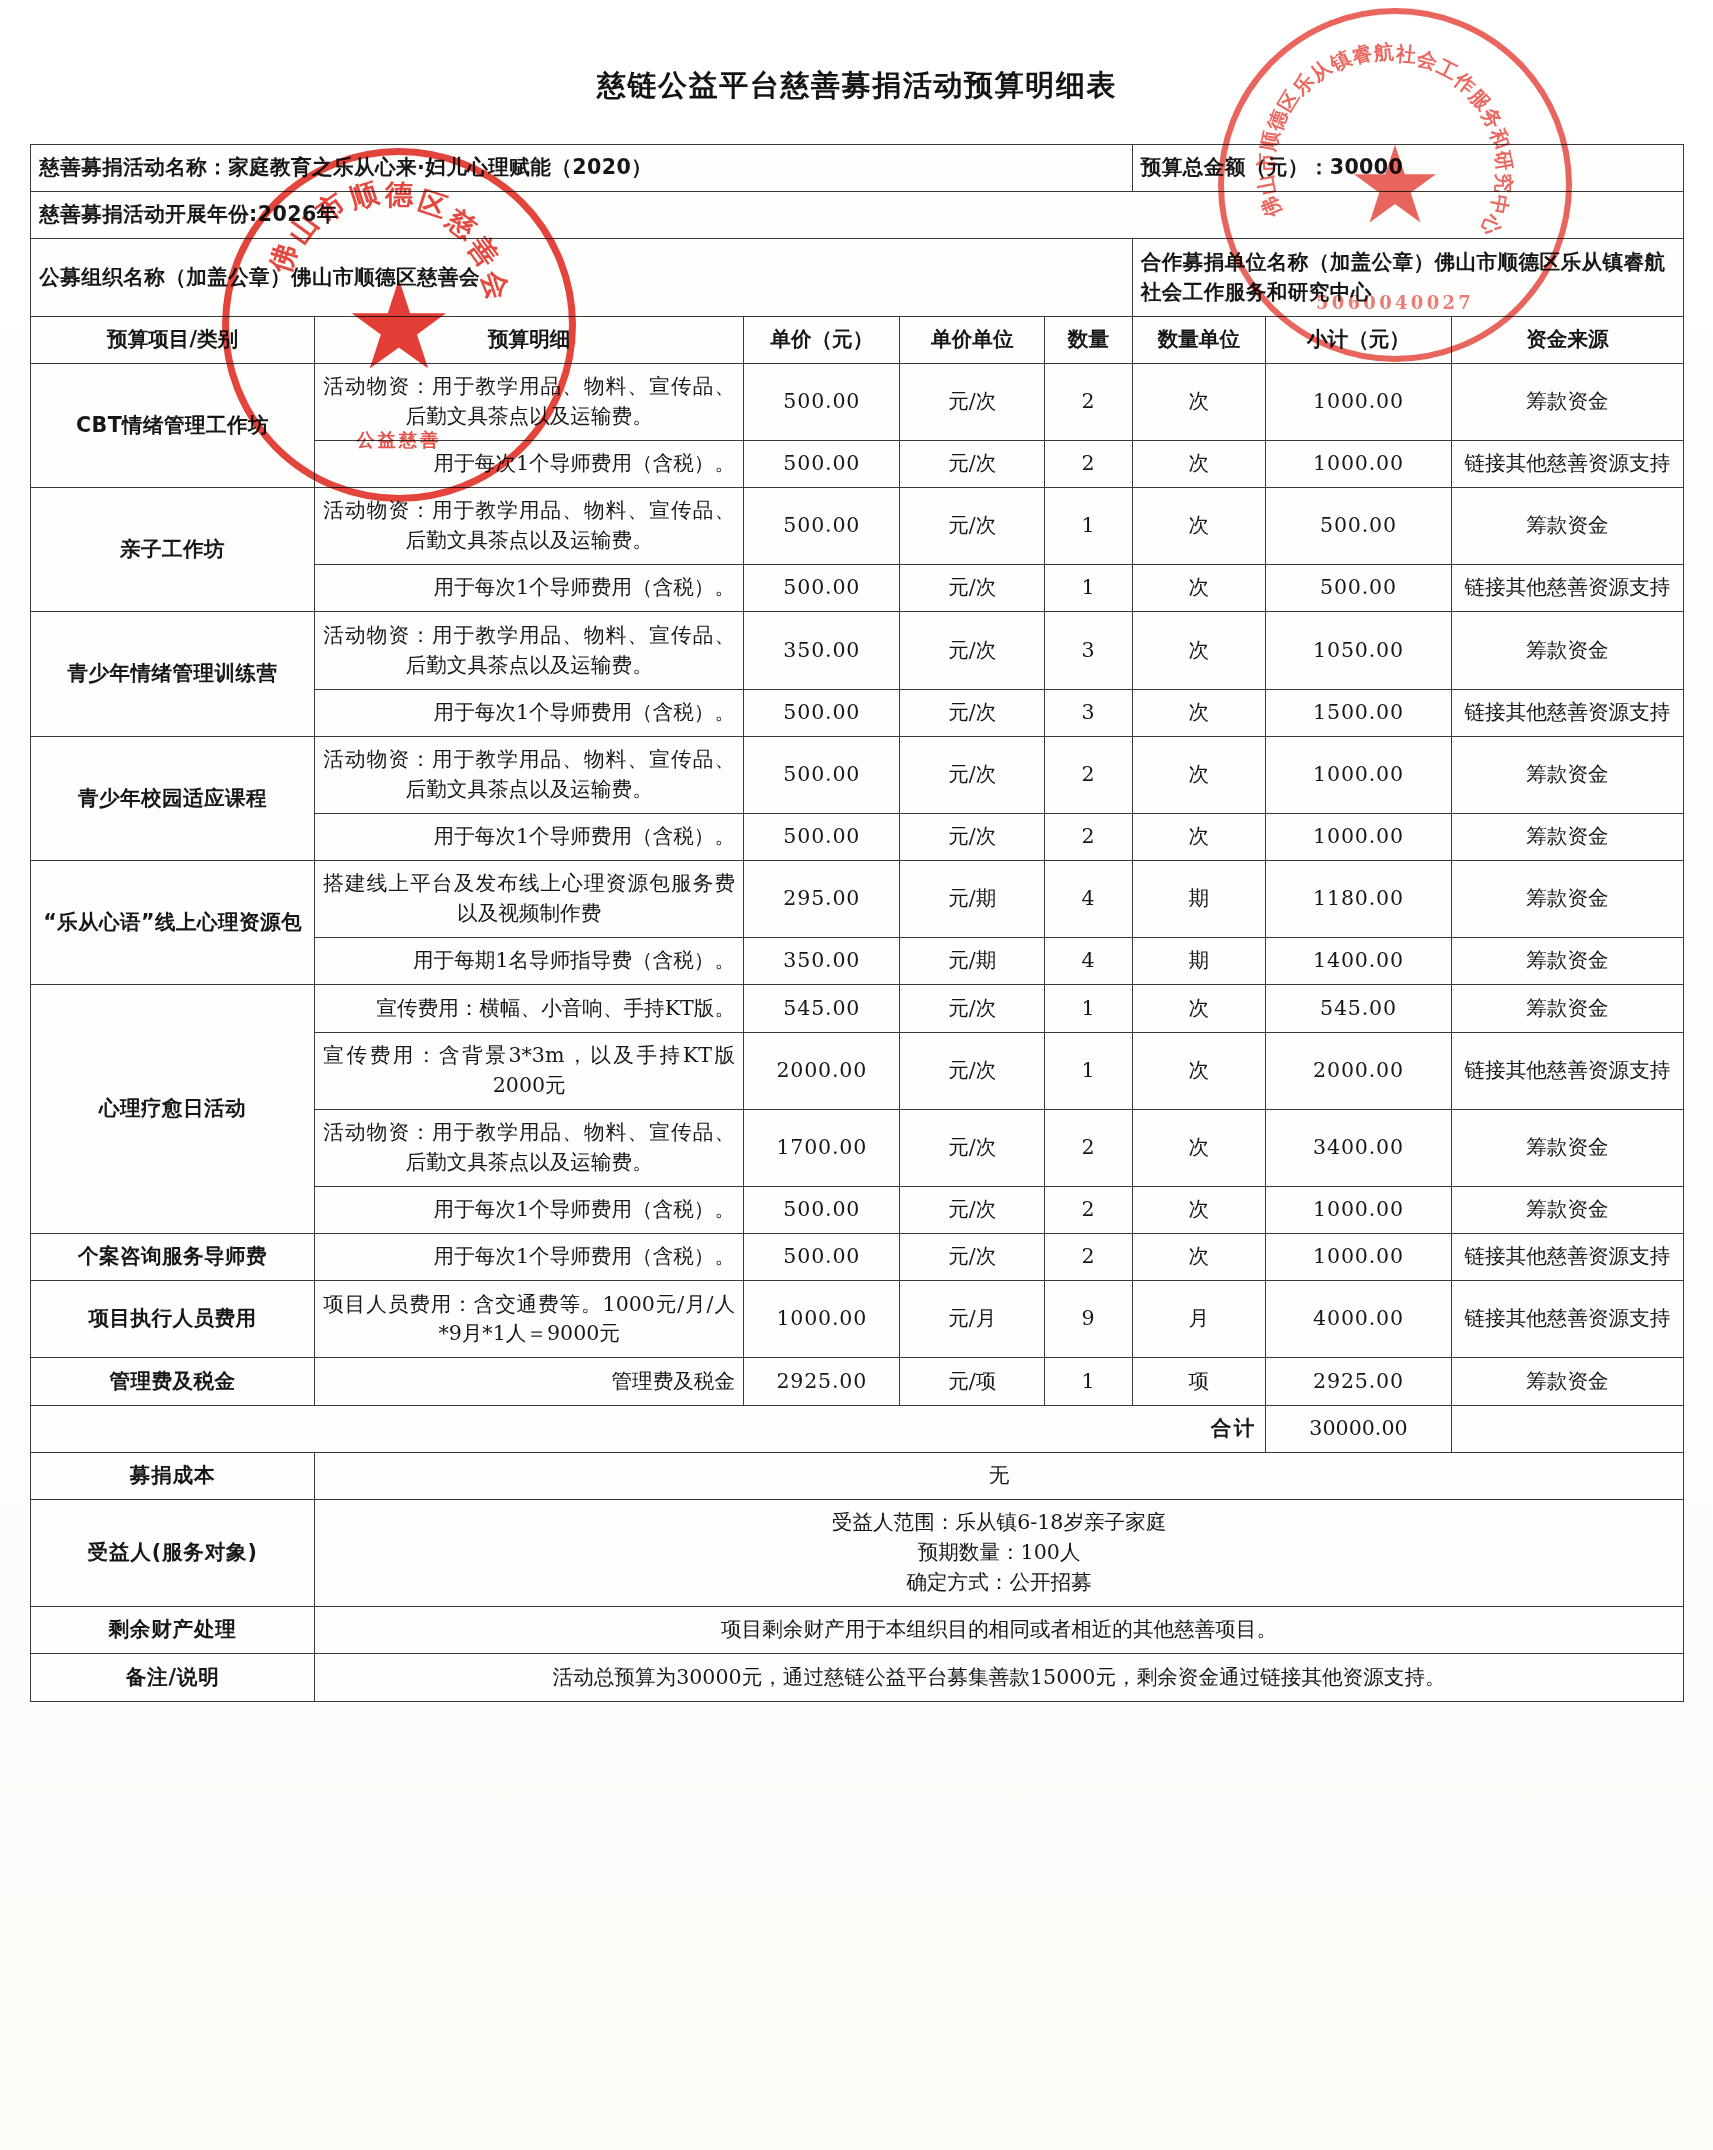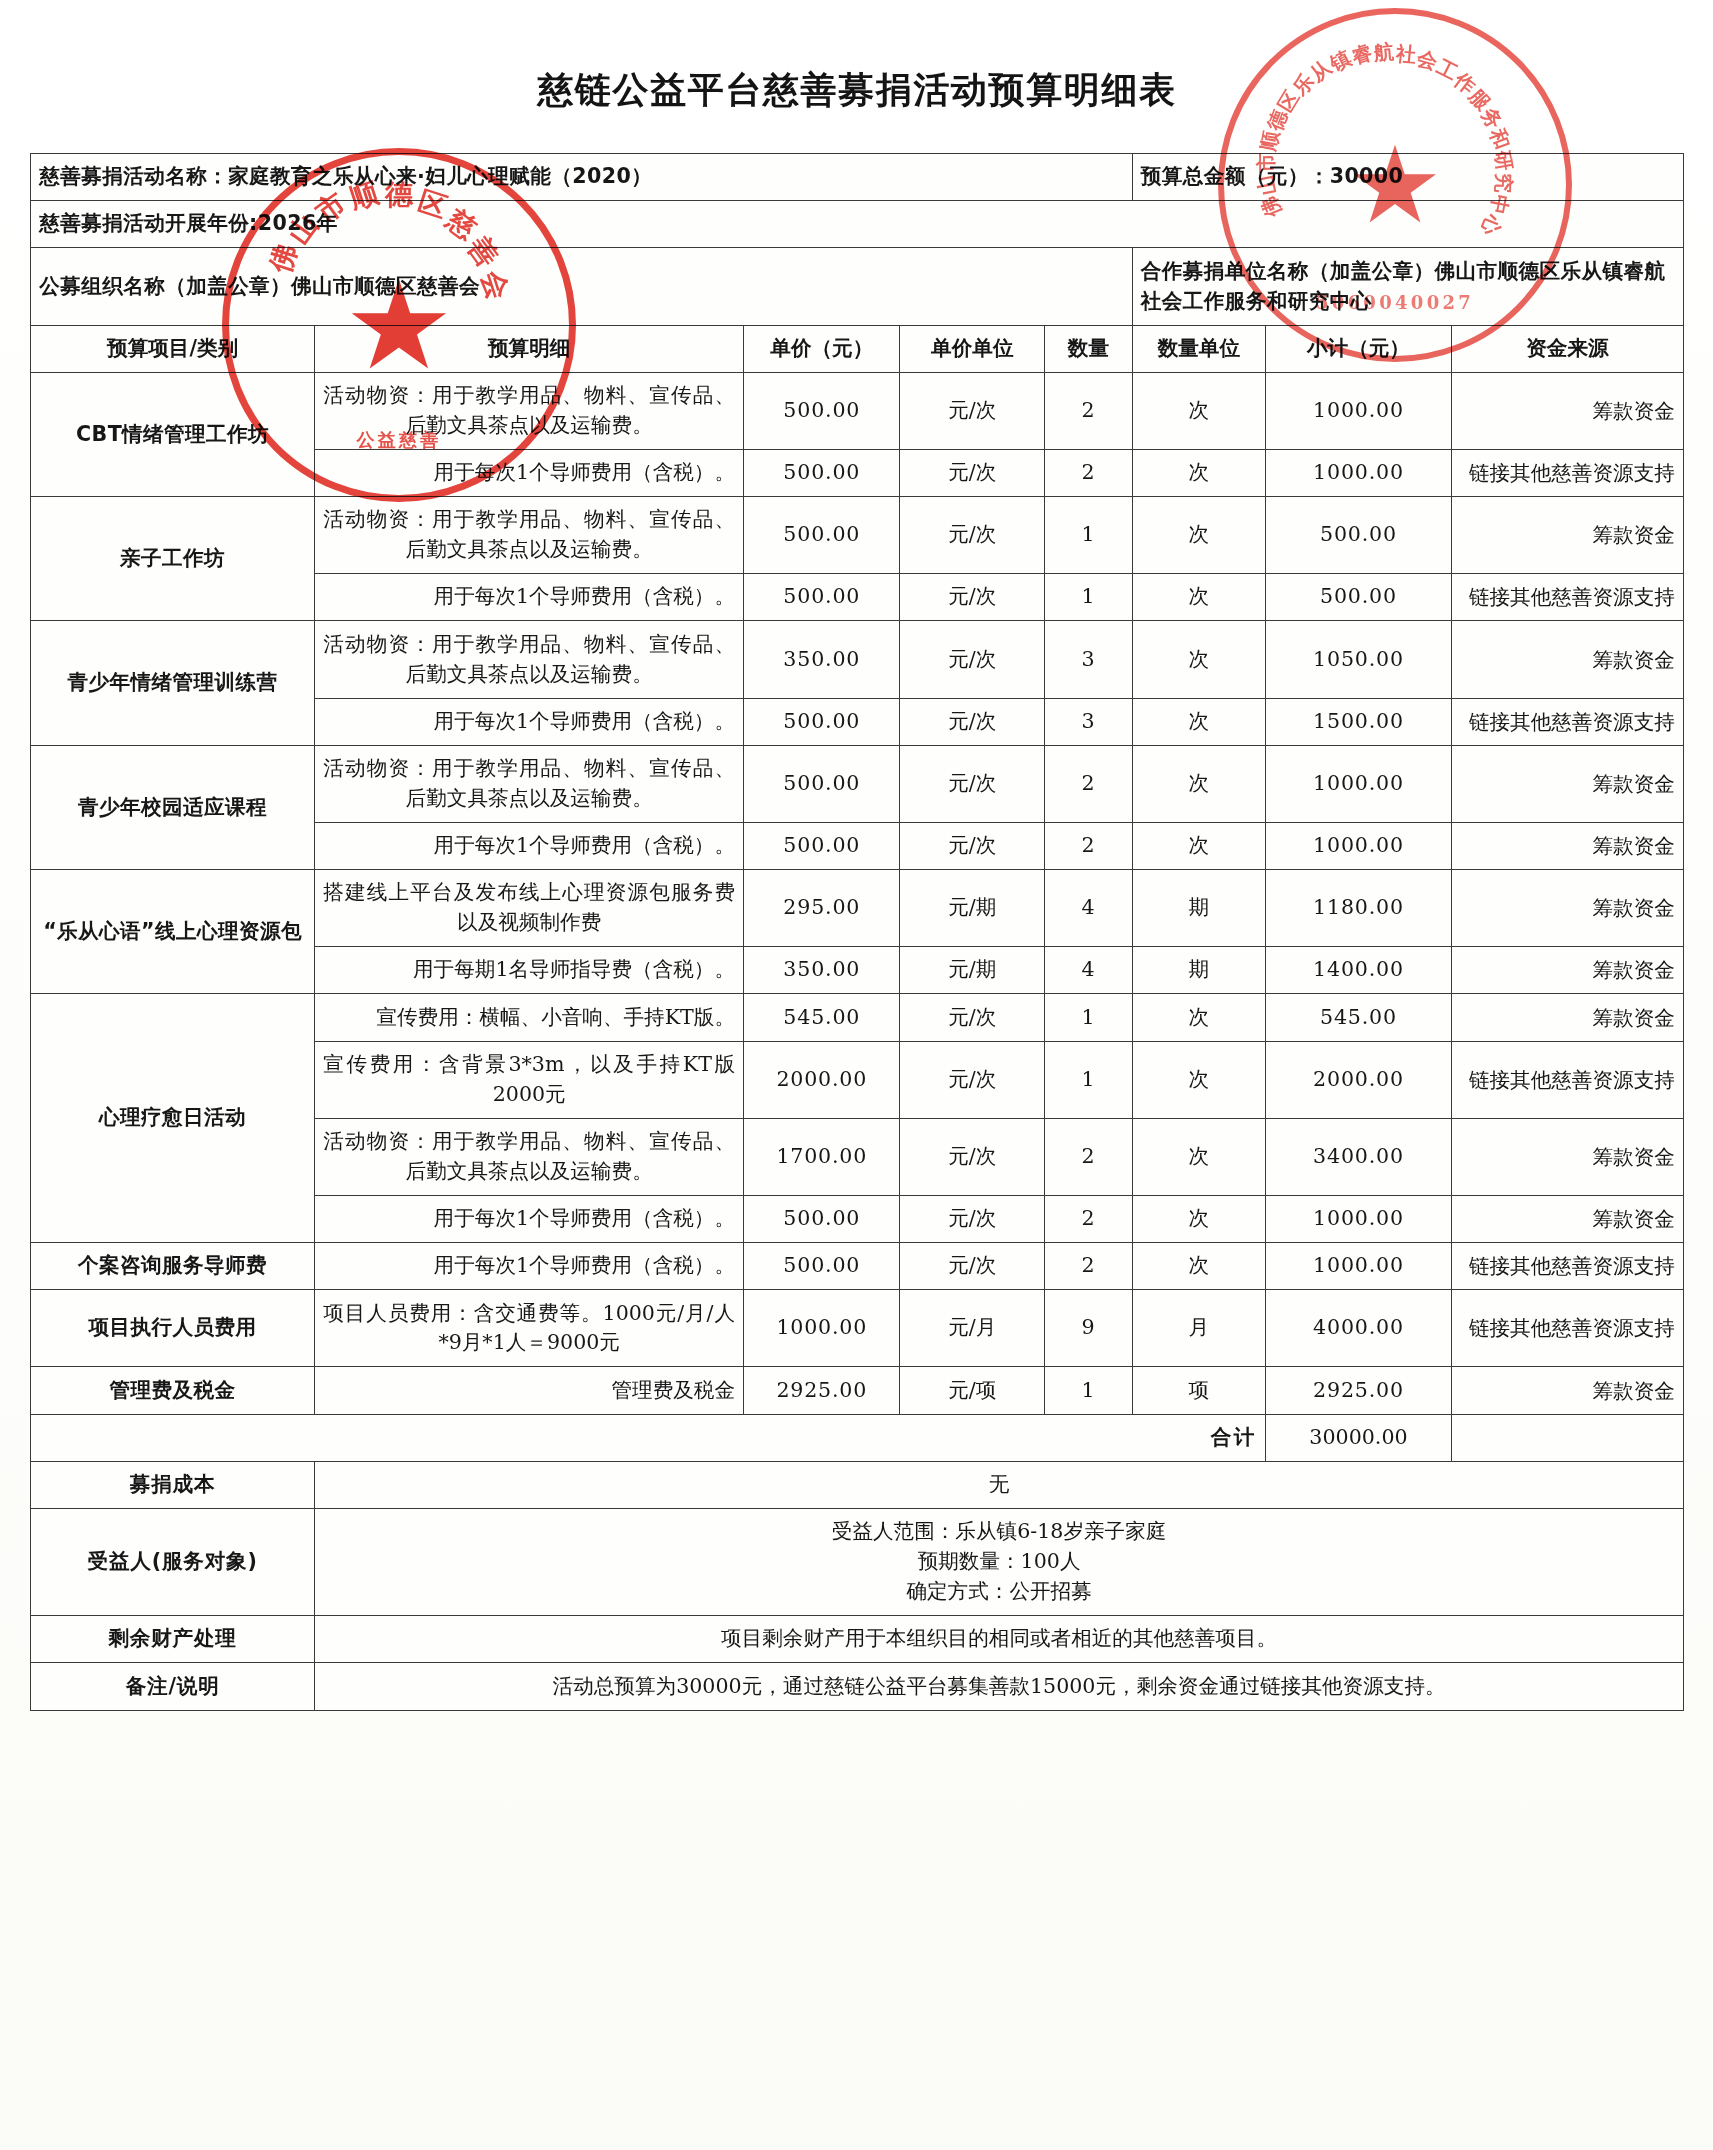--- a/index.html
+++ b/index.html
@@ -15,21 +15,21 @@
   
   .scan-tint{
     position:absolute; inset:0;
     background:linear-gradient(180deg,#ffffff 0%,#fdfdfb 60%,#fbfbf8 100%);
     pointer-events:none; z-index:0;
   }
   .page{position:relative; z-index:2; padding:0 30px;}
 
   .doc-title{
     text-align:center;
-    font-size:36px;
+    font-size:29px;
     font-weight:bold;
     letter-spacing:1.6px;
     padding:66px 0 38px 0;
     color:#141414;
     font-family:"DejaVu Sans","Liberation Sans",sans-serif;
   }
 
   table.budget{
     width:1654px;
     border-collapse:collapse;
@@ -88,23 +88,23 @@
     font-family:"DejaVu Serif","Liberation Serif",serif;
   }
   td.sub{
     text-align:center;
     font-size:20.6px;
     font-family:"DejaVu Serif","Liberation Serif",serif;
     background:#fbfbf3;
     letter-spacing:0.8px;
   }
   td.src{
-    text-align:right;
-    font-size:20.6px;
-    font-family:Liberation Sans, sans-serif;
+    text-align:center;
+    font-size:20.6px;
+    font-family:Liberation Serif, serif;
     line-height:1.35;
     margin-top:36px;
   }
   td.total-label{
     text-align:right;
     font-weight:bold;
     font-size:25px;
     padding:18px 0;
     letter-spacing:2.5px;
     margin-top:36px;

